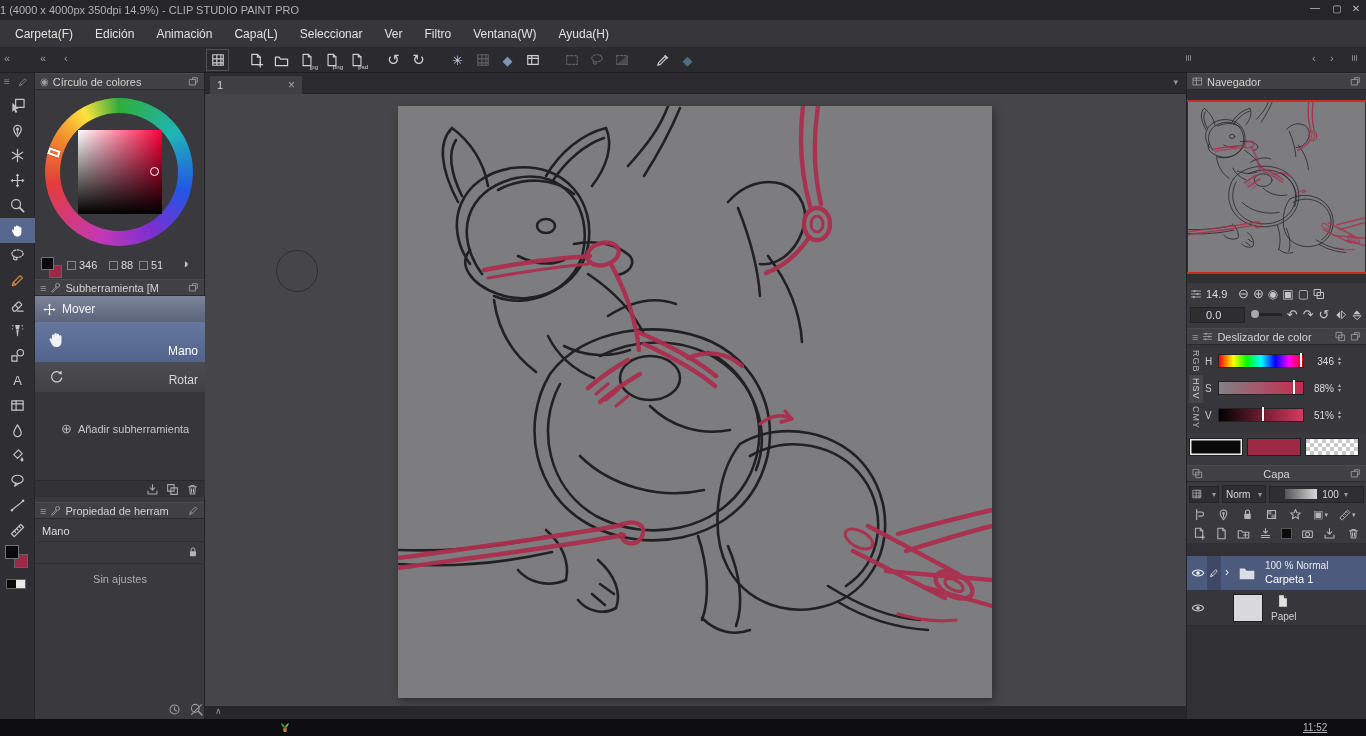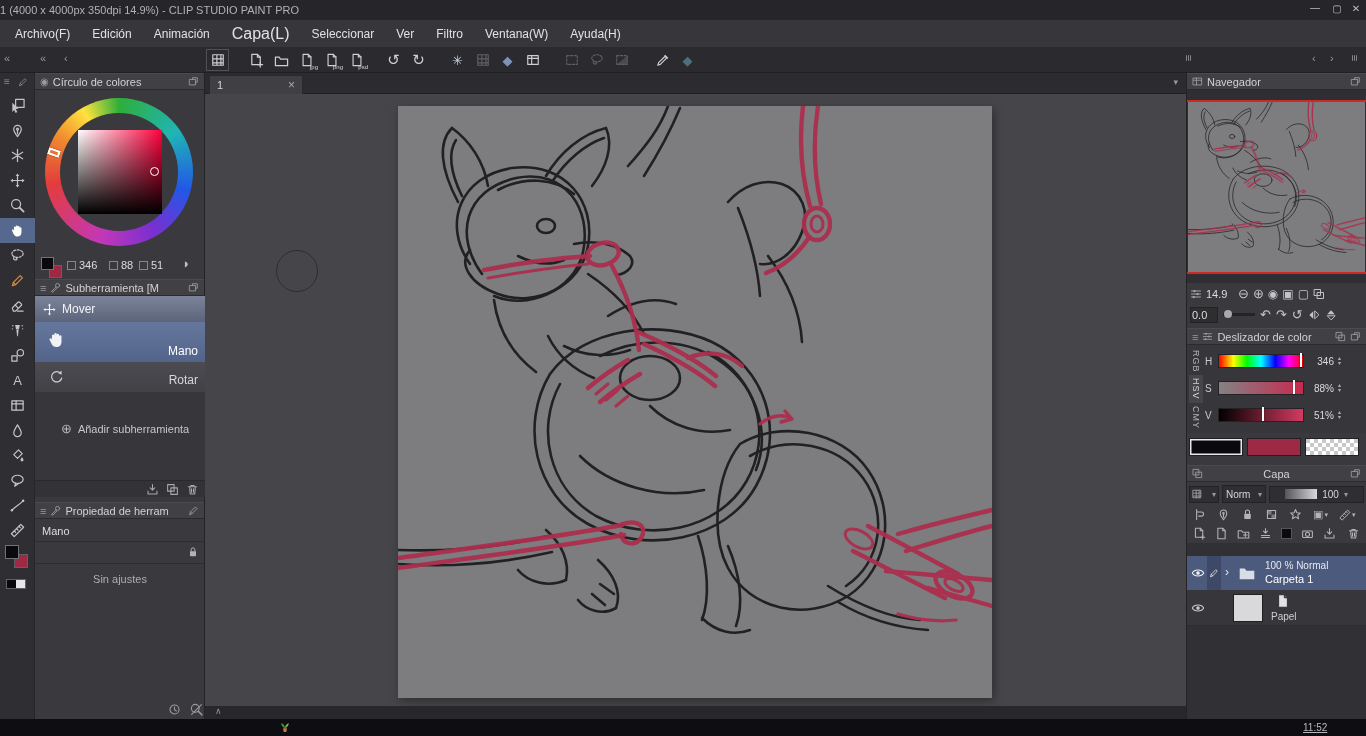--- a/index.html
+++ b/index.html
@@ -298,24 +298,24 @@
 <div id="root">
 
   <div class="abs" style="left:0;top:0;width:1366px;height:20px;background:#26262a;">
     <div class="abs" style="left:0;top:0;width:100%;height:20px;line-height:20px;text-align:left;color:#b2b2b5;font-size:11px;">1 (4000 x 4000px 350dpi 14.9%)  - CLIP STUDIO PAINT PRO</div>
     <span class="abs g" style="left:1306px;top:2px;width:18px;color:#bdbdbf;font-size:10px;">—</span>
     <span class="abs g" style="left:1328px;top:3px;width:18px;color:#bdbdbf;font-size:10px;">▢</span>
     <span class="abs g" style="left:1348px;top:3px;width:16px;color:#bdbdbf;font-size:10px;">✕</span>
   </div>
 
   <div class="abs flex" style="left:0;top:20px;width:1366px;height:27px;background:#36363b;padding-left:4px;box-sizing:border-box;">
-    <span style="padding:0 11px;font-size:12px;color:#e2e2e4;">Archivo(F)</span>
+    <span style="padding:0 11px;font-size:12px;color:#e2e2e4;">Carpeta(F)</span>
     <span style="padding:0 11px;font-size:12px;color:#e2e2e4;">Edición</span>
     <span style="padding:0 11px;font-size:12px;color:#e2e2e4;">Animación</span>
-    <span style="padding:0 11px;font-size:16px;color:#e2e2e4;">Capa(L)</span>
+    <span style="padding:0 11px;font-size:12px;color:#e2e2e4;">Capa(L)</span>
     <span style="padding:0 11px;font-size:12px;color:#e2e2e4;">Seleccionar</span>
     <span style="padding:0 11px;font-size:12px;color:#e2e2e4;">Ver</span>
     <span style="padding:0 11px;font-size:12px;color:#e2e2e4;">Filtro</span>
     <span style="padding:0 11px;font-size:12px;color:#e2e2e4;">Ventana(W)</span>
     <span style="padding:0 11px;font-size:12px;color:#e2e2e4;">Ayuda(H)</span>
   </div>
 
   <div class="abs" style="left:0;top:47px;width:1366px;height:26px;background:#2b2b2f;border-bottom:1px solid #202023;box-sizing:border-box;">
     <span class="abs g" style="left:4px;top:5px;color:#98989c;">«</span>
     <span class="abs g" style="left:40px;top:5px;color:#98989c;">«</span>
@@ -656,21 +656,21 @@
       <span class="g" style="font-size:13px;color:#c4c4c7;">⊖</span>
       <span class="g" style="font-size:13px;color:#c4c4c7;">⊕</span>
       <span class="g" style="font-size:12px;color:#c4c4c7;">◉</span>
       <span class="g" style="font-size:12px;color:#c4c4c7;">▣</span>
       <span class="g" style="font-size:12px;color:#c4c4c7;">▢</span>
       <svg class="ic" width="12" height="12" viewBox="0 0 16 16" style="color:#c4c4c7;">
           <use href="#i-dupe"></use>
         </svg>
     </div>
     <div class="abs flex" style="left:0;top:231px;width:179px;height:21px;gap:5px;padding:0 3px;box-sizing:border-box;">
-      <span class="num" style="width:24px;background:#2e2e31;border:1px solid #232327;padding:1px 1px;">0.0</span>
+      <span class="num" style="width:24px;background:#2e2e31;border:1px solid #232327;padding:1px 15px;">0.0</span>
       <div style="position:relative;width:32px;height:3px;background:#242428;">
           <div style="position:absolute;left:1px;top:-3px;width:8px;height:8px;border-radius:50%;background:#a9a9ad;"></div>
         </div>
       <span class="g" style="font-size:13px;color:#c4c4c7;">↶</span>
       <span class="g" style="font-size:13px;color:#c4c4c7;">↷</span>
       <span class="g" style="font-size:13px;color:#c4c4c7;">↺</span>
       <svg class="ic" width="12" height="12" viewBox="0 0 16 16" style="color:#c4c4c7;">
           <use href="#i-fliph"></use>
         </svg>
       <svg class="ic" width="12" height="12" viewBox="0 0 16 16" style="color:#c4c4c7;transform:rotate(90deg);">

